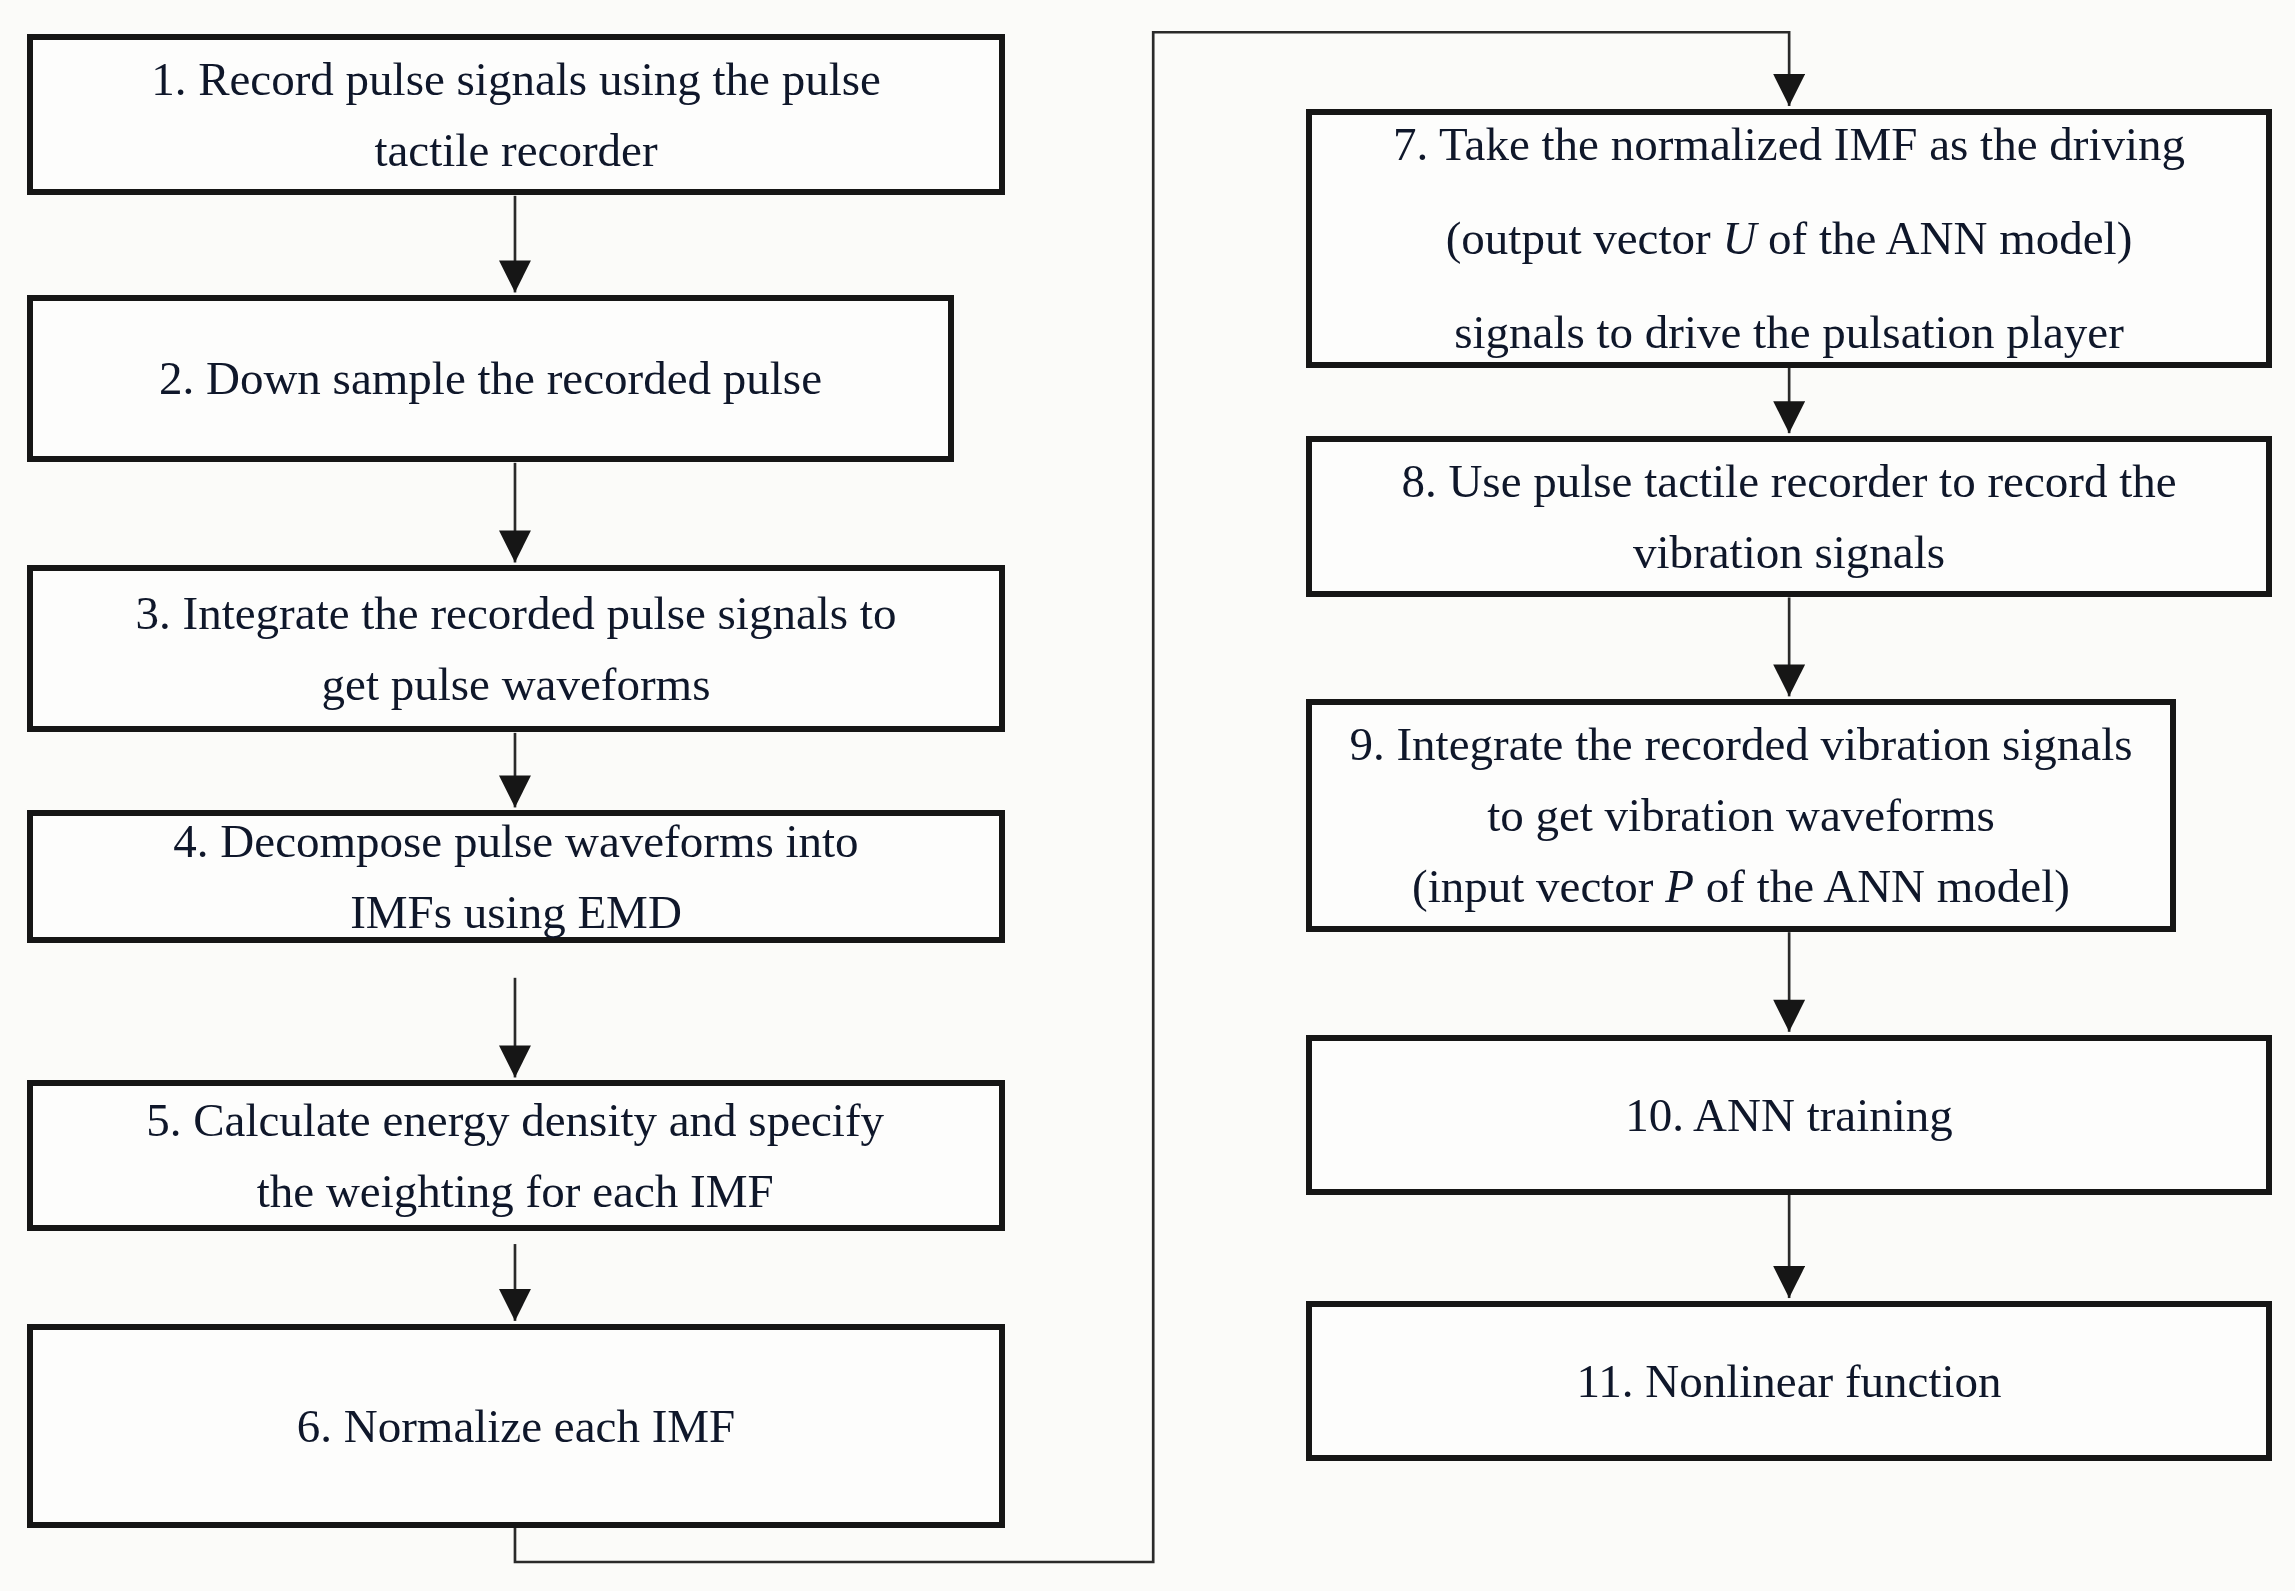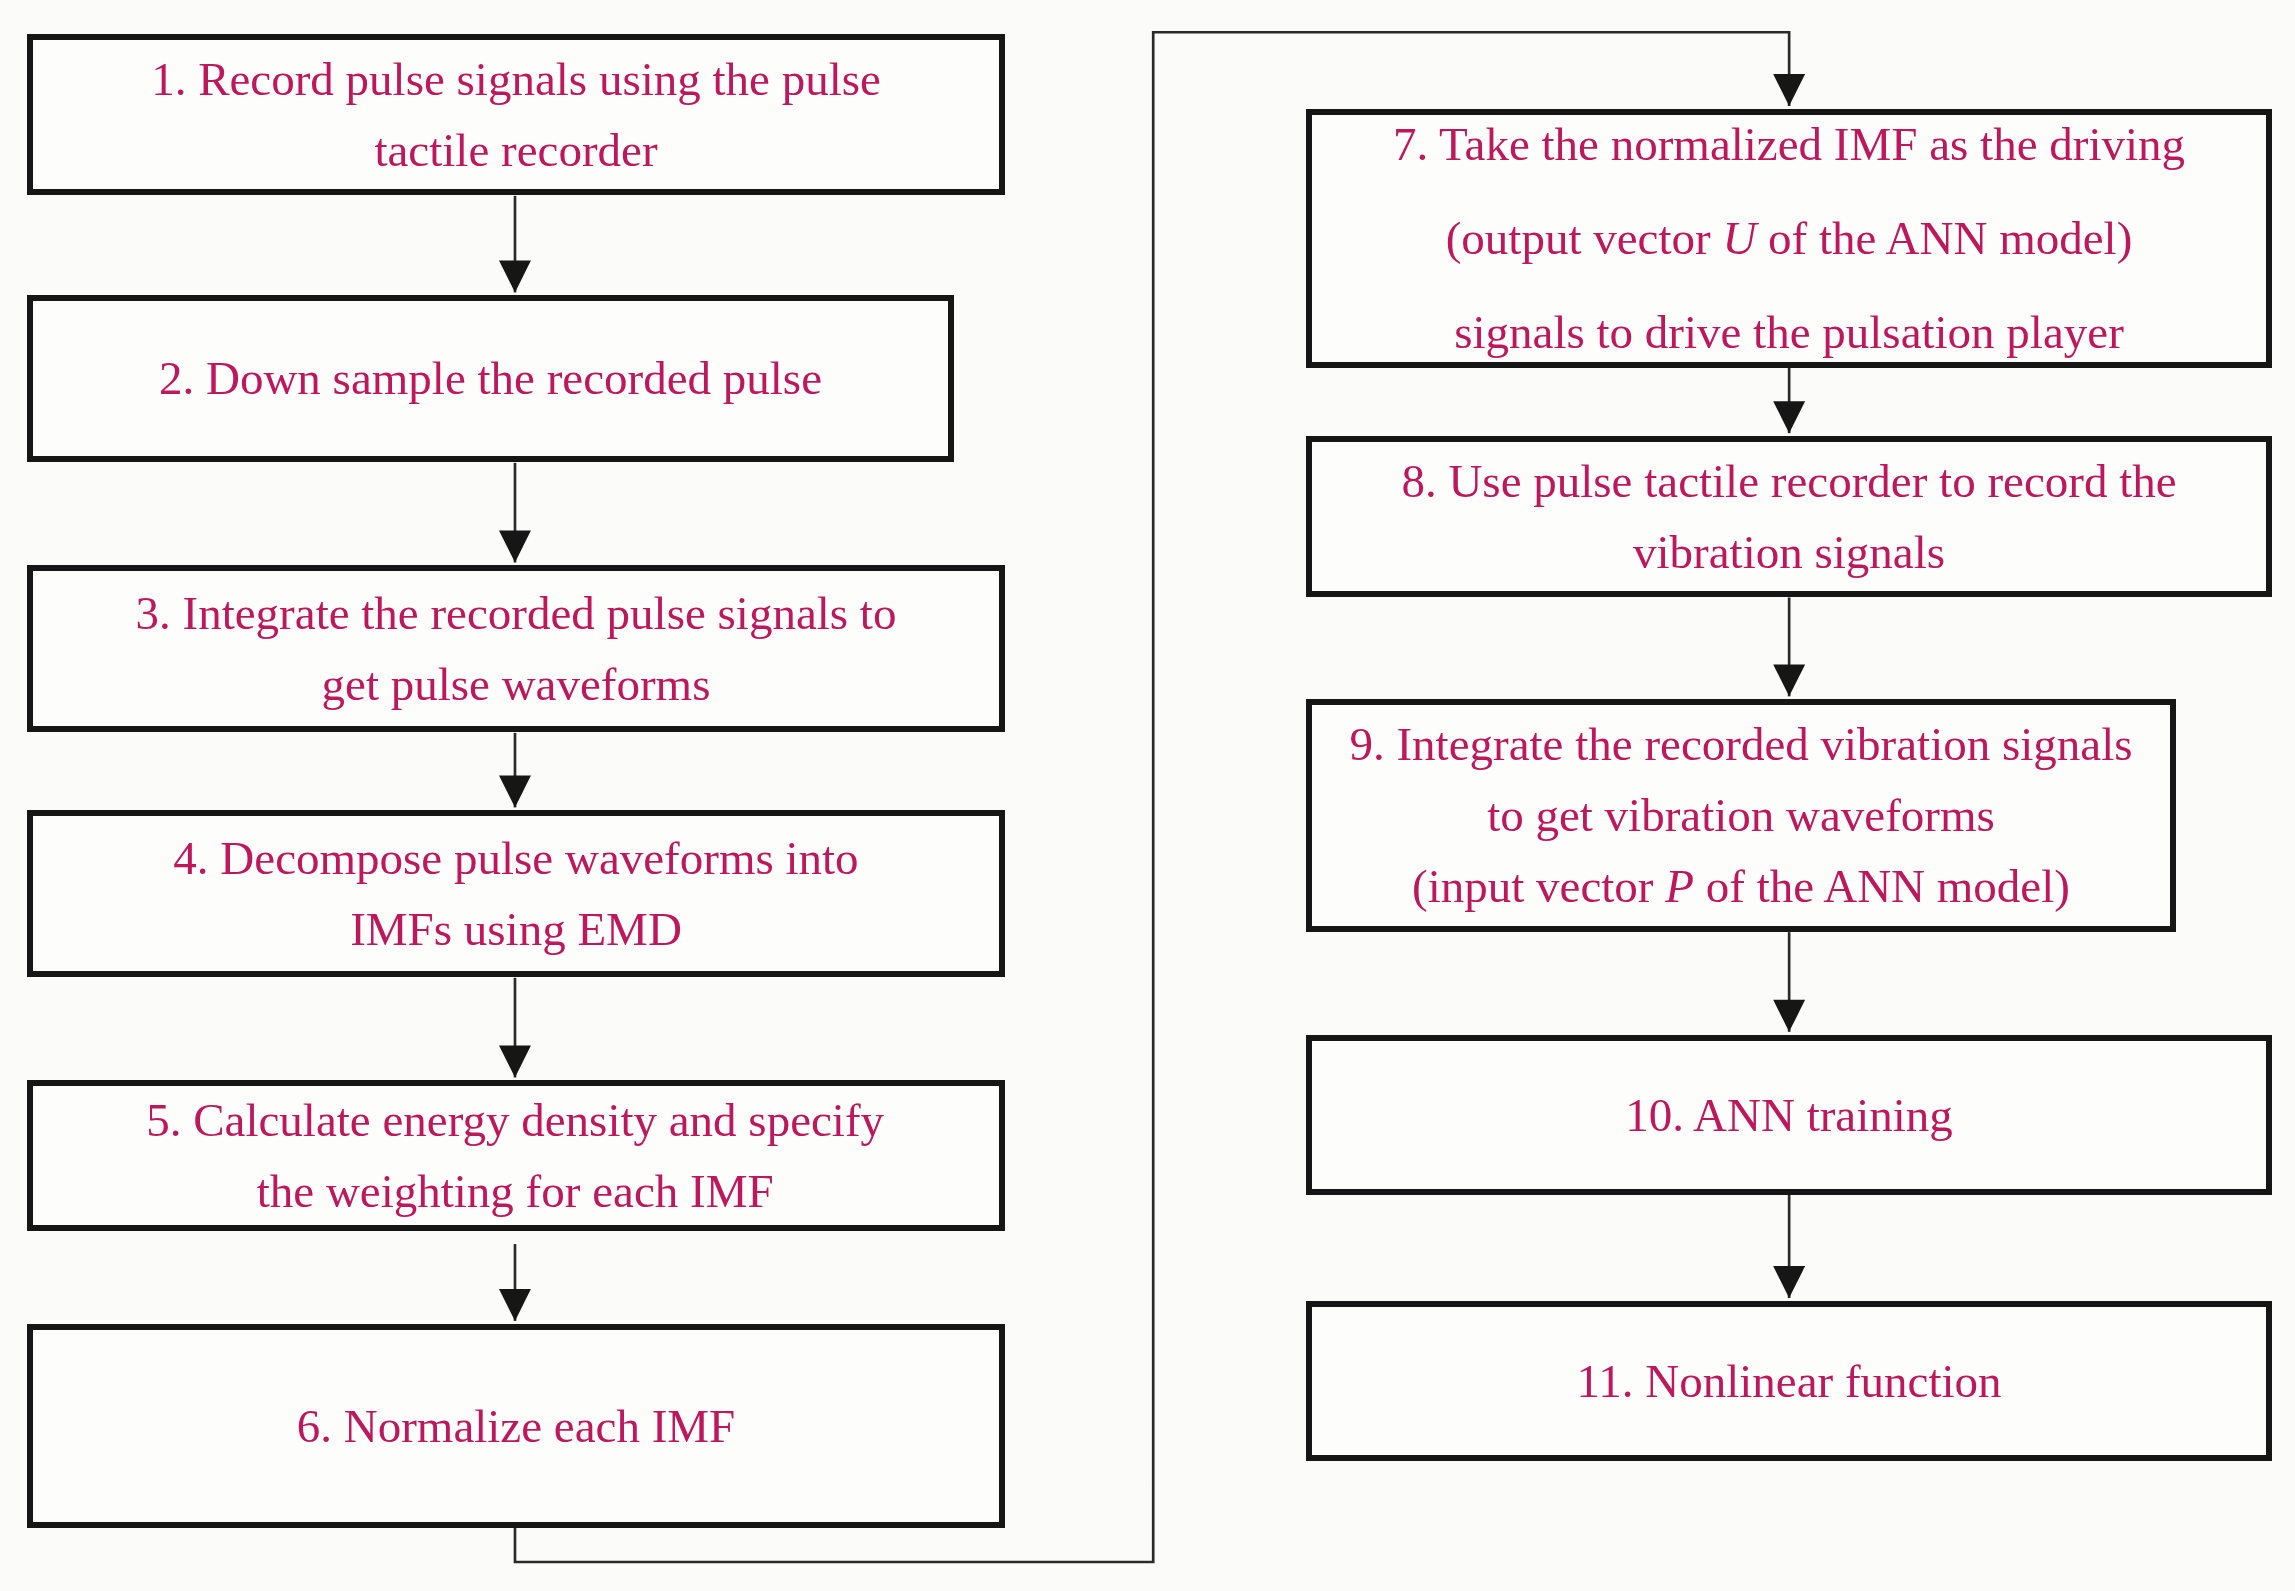--- a/index.html
+++ b/index.html
@@ -20,41 +20,41 @@
     left: 0;
     top: 0;
     z-index: 1;
   }
   .flow-box {
     position: absolute;
     z-index: 2;
     box-sizing: border-box;
     border: 6.8px solid #161616;
     background: #fdfdfc;
-    color: #be185d;
+    color: #0f172a;
     display: flex;
     flex-direction: column;
     justify-content: center;
     align-items: center;
     text-align: center;
     font-size: 47px;
     line-height: 71px;
     padding: 3px 13.7px;
   }
   .flow-box .line {
     white-space: nowrap;
   }
   .flow-box .it {
     font-style: italic;
   }
   
   .b1  { left: 27px;   top: 34px;   width: 978px; height: 161px; }
   .b2  { left: 27px;   top: 295px;  width: 927px; height: 167px; }
   .b3  { left: 27px;   top: 565px;  width: 978px; height: 167px; }
-  .b4  { left: 27px;   top: 810px; width: 978px; height: 167px; }
+  .b4  { left: 27px;   top: 810px; width: 978px; height: 133px; }
   .b5  { left: 27px;   top: 1080px; width: 978px; height: 151px; padding-left: 12px; }
   .b6  { left: 27px;   top: 1324px; width: 978px; height: 204px; }
   
   .b7  { left: 1306px; top: 109px;  width: 966px; height: 259px; gap: 23px; }
   .b8  { left: 1306px; top: 436px;  width: 966px; height: 161px; }
   .b9  { left: 1306px; top: 699px;  width: 870px; height: 233px; }
   .b10 { left: 1306px; top: 1035px; width: 966px; height: 160px; }
   .b11 { left: 1306px; top: 1301px; width: 966px; height: 160px; }
 </style>
 </head>

